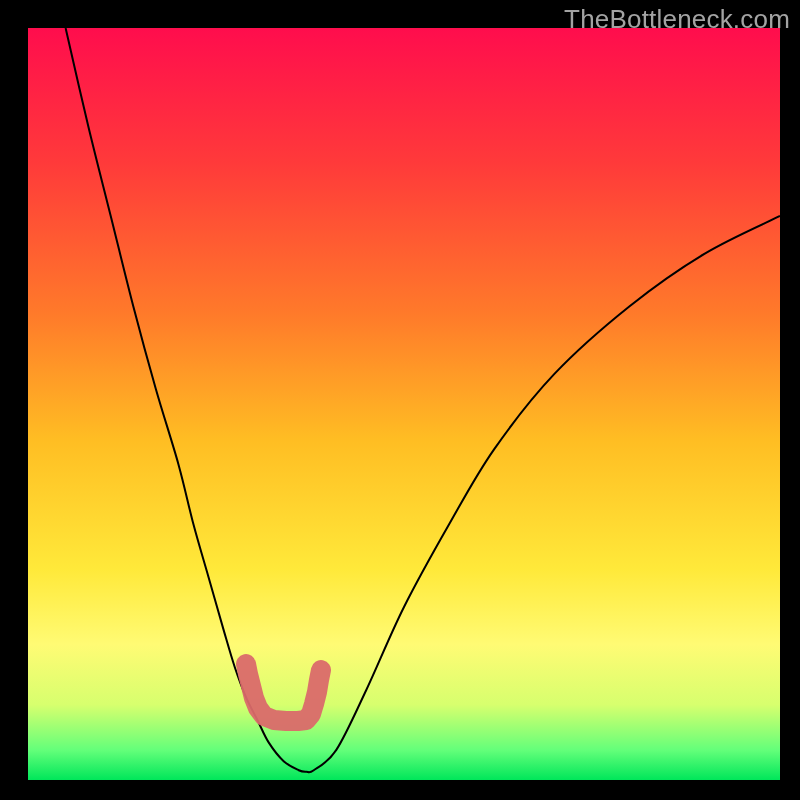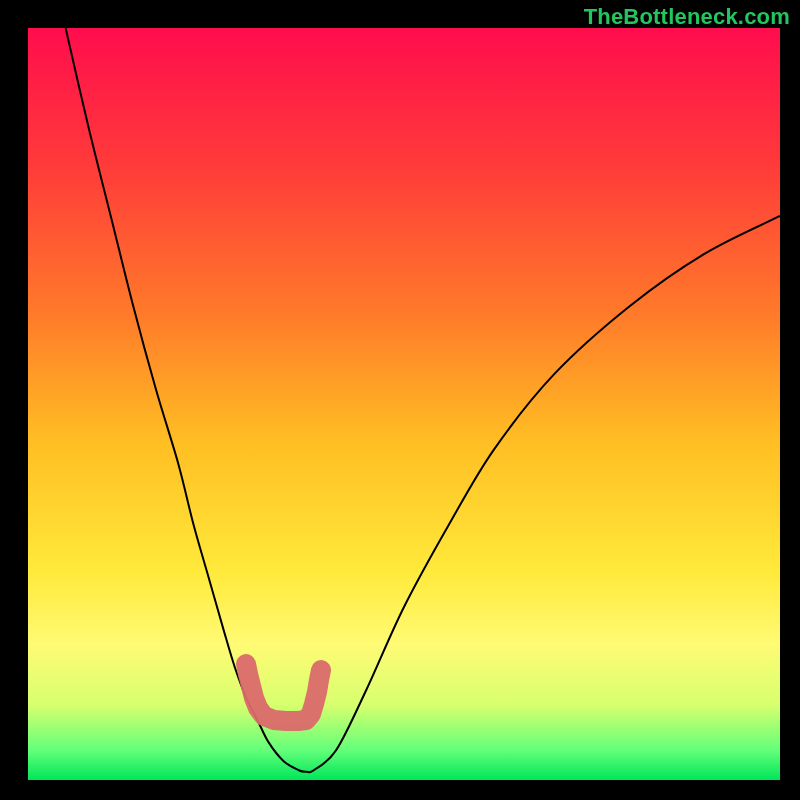--- a/index.html
+++ b/index.html
@@ -18,23 +18,23 @@
     width: 800px;
     height: 800px;
     background: #000;
   }
   .plot-area {
     position: absolute;
     overflow: hidden;
   }
   .watermark {
     position: absolute;
-    font-size: 22px;
-    color: #22c55e;
-    font-weight: 700;
+    font-size: 26px;
+    color: #a3a3a3;
+    font-weight: 400;
     letter-spacing: 0.2px;
   }
   svg.curve {
     position: absolute;
     top: 0;
     left: 0;
   }
 </style>
 </head>
 <body>

